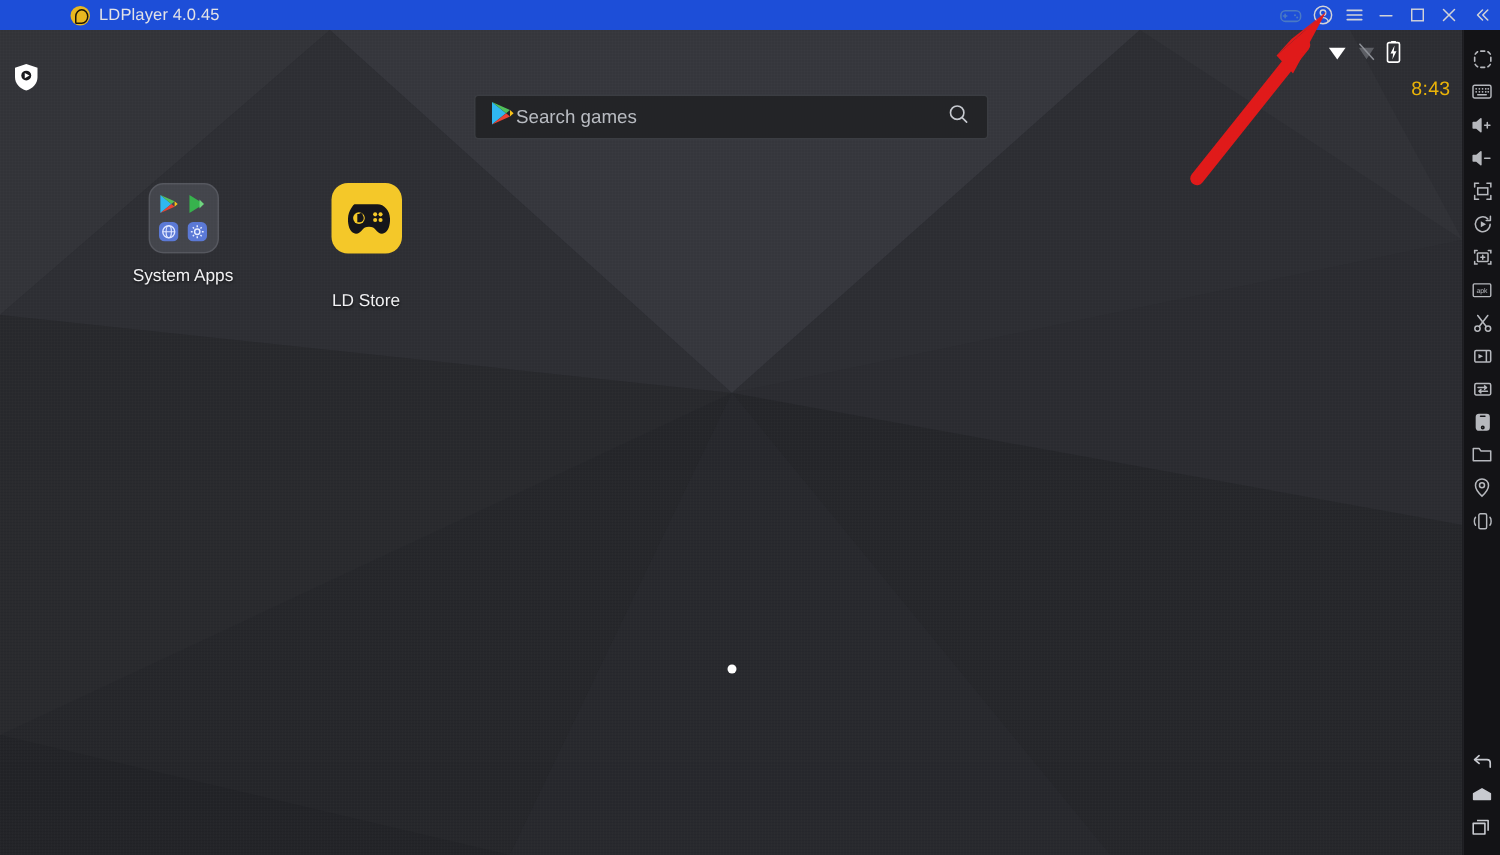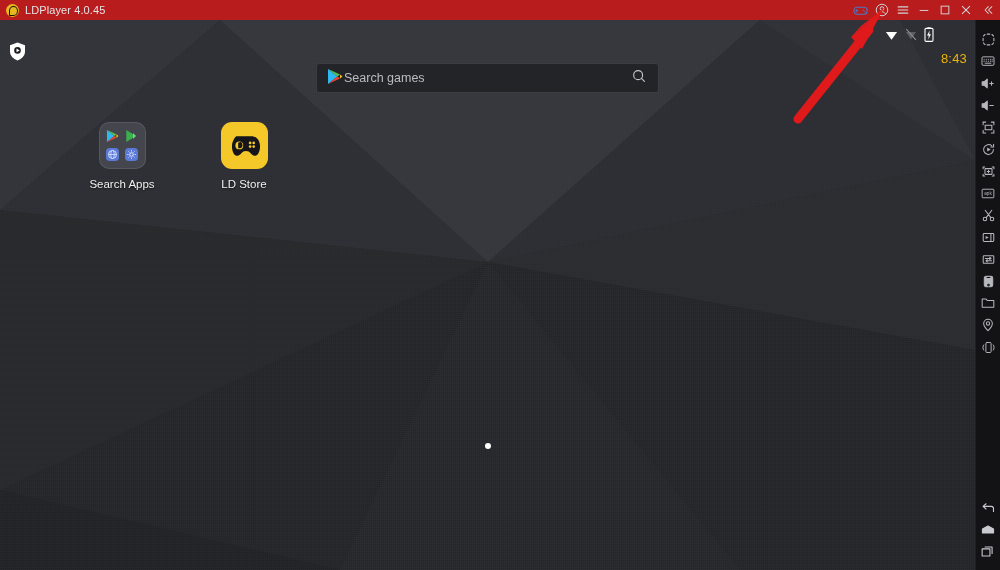--- a/index.html
+++ b/index.html
@@ -12,23 +12,24 @@
   #app {
     position: relative;
     width: 1000px; height: 570px;
     background: #121214;
   }
 
   
   #titlebar {
     position: absolute; left: 0; top: 0;
     width: 1000px; height: 20px;
-    background: #b91c1c;
+    background: #1d4ed8;
     display: flex; align-items: center;
     z-index: 40;
+    padding-left: 41px;
   }
   #titlebar .tb-left {
     display: flex; align-items: center; gap: 6px;
     padding-left: 6px;
   }
   #ld-logo {
     width: 13px; height: 13px; border-radius: 50%;
     background: #e8b820;
     position: relative; flex: none;
   }
@@ -112,21 +113,21 @@
     display: flex; flex-direction: column; align-items: center;
     z-index: 12;
   }
   .app .tile { width: 47px; height: 47px; position: relative; }
   .app .label {
     margin-top: 9px;
     color: #f0f0f2; font-size: 11.5px; white-space: nowrap;
     text-shadow: 0 1px 2px rgba(0,0,0,.7);
   }
   #app-system { left: 76px; top: 102px; }
-  #app-ldstore { left: 198px; top: 102px; }
+  #app-ldstore { left: 198px; top: 102px; gap: 17px; }
 
   .folder {
     width: 47px; height: 47px; border-radius: 10px;
     background: rgba(118,122,132,.30);
     border: 1px solid rgba(150,155,165,.22);
     display: grid; grid-template-columns: 1fr 1fr; grid-template-rows: 1fr 1fr;
     gap: 2px; padding: 5px;
   }
   .mini { width: 100%; height: 100%; display: flex; align-items: center; justify-content: center; }
 
@@ -315,21 +316,21 @@
             <svg width="13" height="13" viewBox="0 0 14 14">
               <rect x="0" y="0" width="14" height="14" rx="4" fill="#5b79d6"></rect>
               <g fill="none" stroke="#e7edff" stroke-width="1.05">
                 <circle cx="7" cy="7" r="1.9"></circle>
                 <path d="M7 2.4v1.3M7 10.3v1.3M2.4 7h1.3M10.3 7h1.3M3.8 3.8l.9.9M9.3 9.3l.9.9M10.2 3.8l-.9.9M4.7 9.3l-.9.9"></path>
               </g>
             </svg>
           </span>
         </div>
       </div>
-      <span class="label">Search Apps</span>
+      <span class="label">System Apps</span>
     </div>
 
     <div class="app" id="app-ldstore">
       <div class="tile">
         <div class="ldtile">
           <svg width="34" height="24" viewBox="0 0 34 24">
             <path d="M9.4 2.2h15.2c4.6 0 8.2 4.2 8.4 9.4.2 4.4-1.2 8.6-3.8 9.8-2.4 1.1-4.3-.5-5.8-2.3-1-1.2-2-2-4.4-2s-3.4.8-4.4 2c-1.5 1.8-3.4 3.4-5.8 2.3C6.2 20.2 4.8 16 5 11.6 5.2 6.4 8.8 2.2 9.4 2.2z" fill="#15151a"></path>
             <circle cx="12.3" cy="11.4" r="3.9" fill="#f4c829"></circle>
             <path d="M11.2 8.6h1.7c1.5 0 2.6 1.2 2.6 2.8s-1.1 2.8-2.6 2.8h-1.7z" fill="#15151a"></path>
             <circle cx="13.6" cy="9.3" r="1.25" fill="#15151a"></circle>

